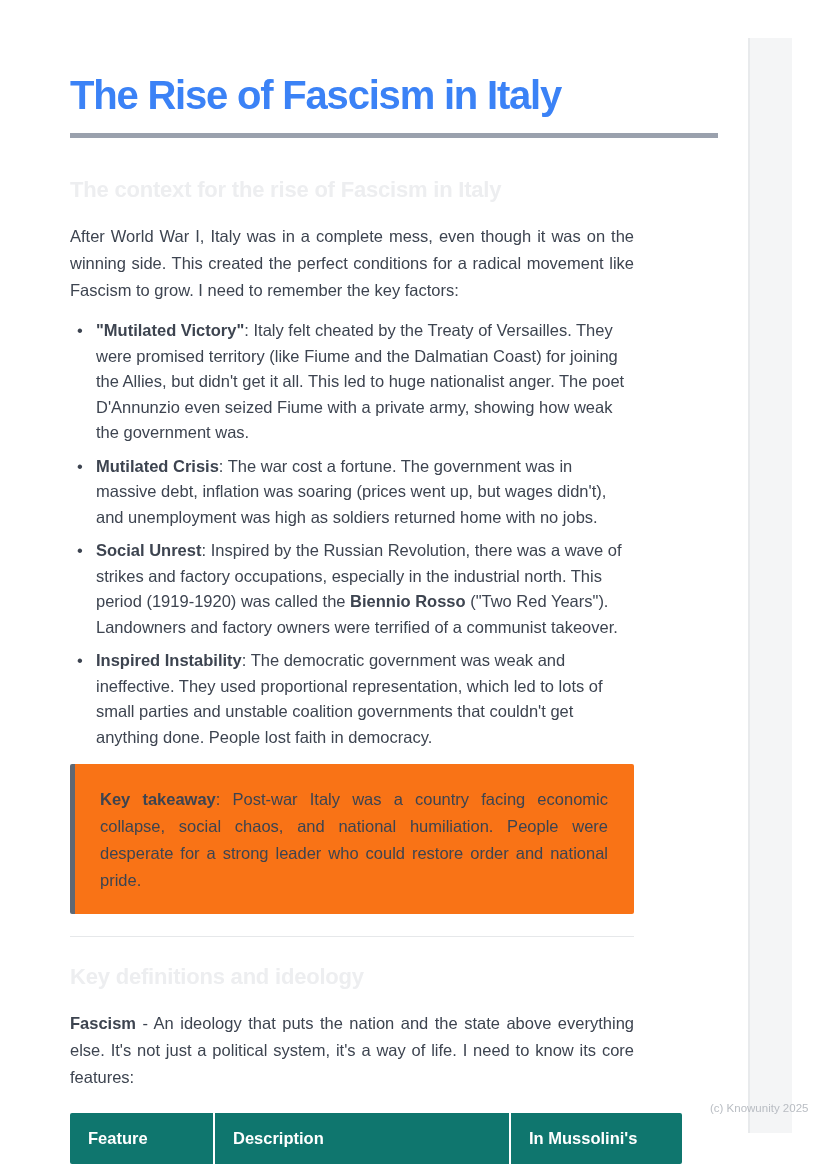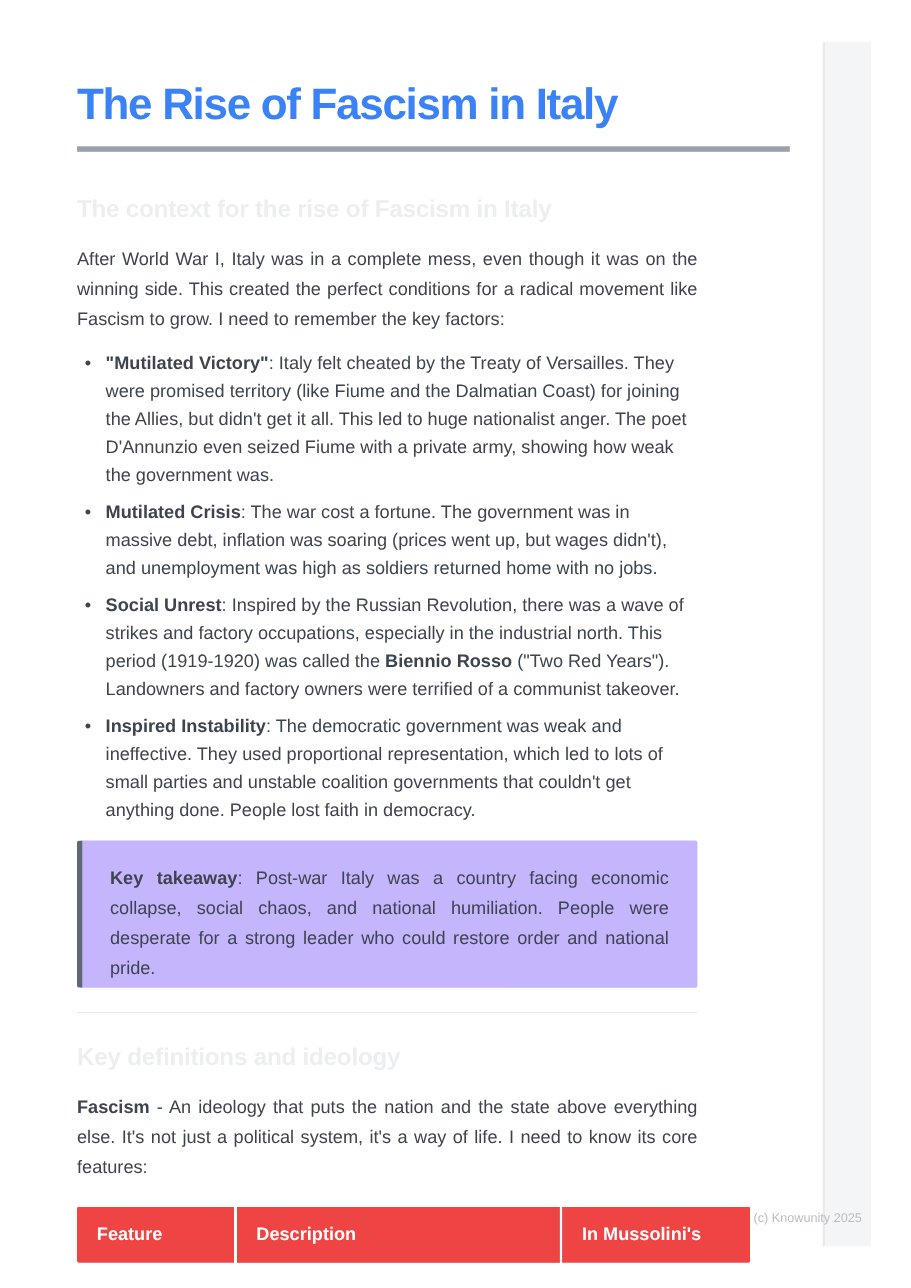--- a/index.html
+++ b/index.html
@@ -16,21 +16,21 @@
     position: absolute;
     left: 748px; top: 38px;
     width: 44px; height: 1095px;
     background: #f4f5f6;
     border-left: 2px solid #e8eaec;
     z-index: 1;
   }
 
   .watermark {
     position: absolute;
-    left: 685px; top: 1102px;
+    left: 710px; top: 1102px;
     font-size: 11.5px;
     color: #b9bdc3;
     z-index: 2;
     white-space: nowrap;
   }
 
   .content {
     position: relative;
     margin-left: 70px;
     width: 564px;
@@ -84,24 +84,24 @@
   }
   .bullet .dot {
     position: absolute;
     left: 7px; top: 0;
     font-size: 16.5px;
     line-height: 25.5px;
   }
 
   .callout {
     margin-top: 14px;
-    background: #c4b5fd;
+    background: #f97316;
     border-left: 5px solid #5f6874;
     border-radius: 2px;
-    padding: 22px 26px 4px 25px;
+    padding: 22px 26px 20px 25px;
     font-size: 16.5px;
     line-height: 27px;
     text-align: justify;
   }
 
   .divider {
     margin-top: 22px;
     width: 564px; height: 1px;
     background: #e6e8ea;
   }
@@ -109,21 +109,21 @@
   p.definition { margin-top: 22px; }
 
   table.features {
     margin-top: 22px;
     width: 564px;
     border-collapse: collapse;
     table-layout: fixed;
   }
   table.features th {
     height: 51px;
-    background: #ef4444;
+    background: #0f766e;
     color: #ffffff;
     font-size: 16.5px;
     font-weight: bold;
     text-align: left;
     padding-left: 18px;
     vertical-align: middle;
     white-space: nowrap;
     overflow: hidden;
   }
   table.features th + th { border-left: 2px solid #ffffff; }

